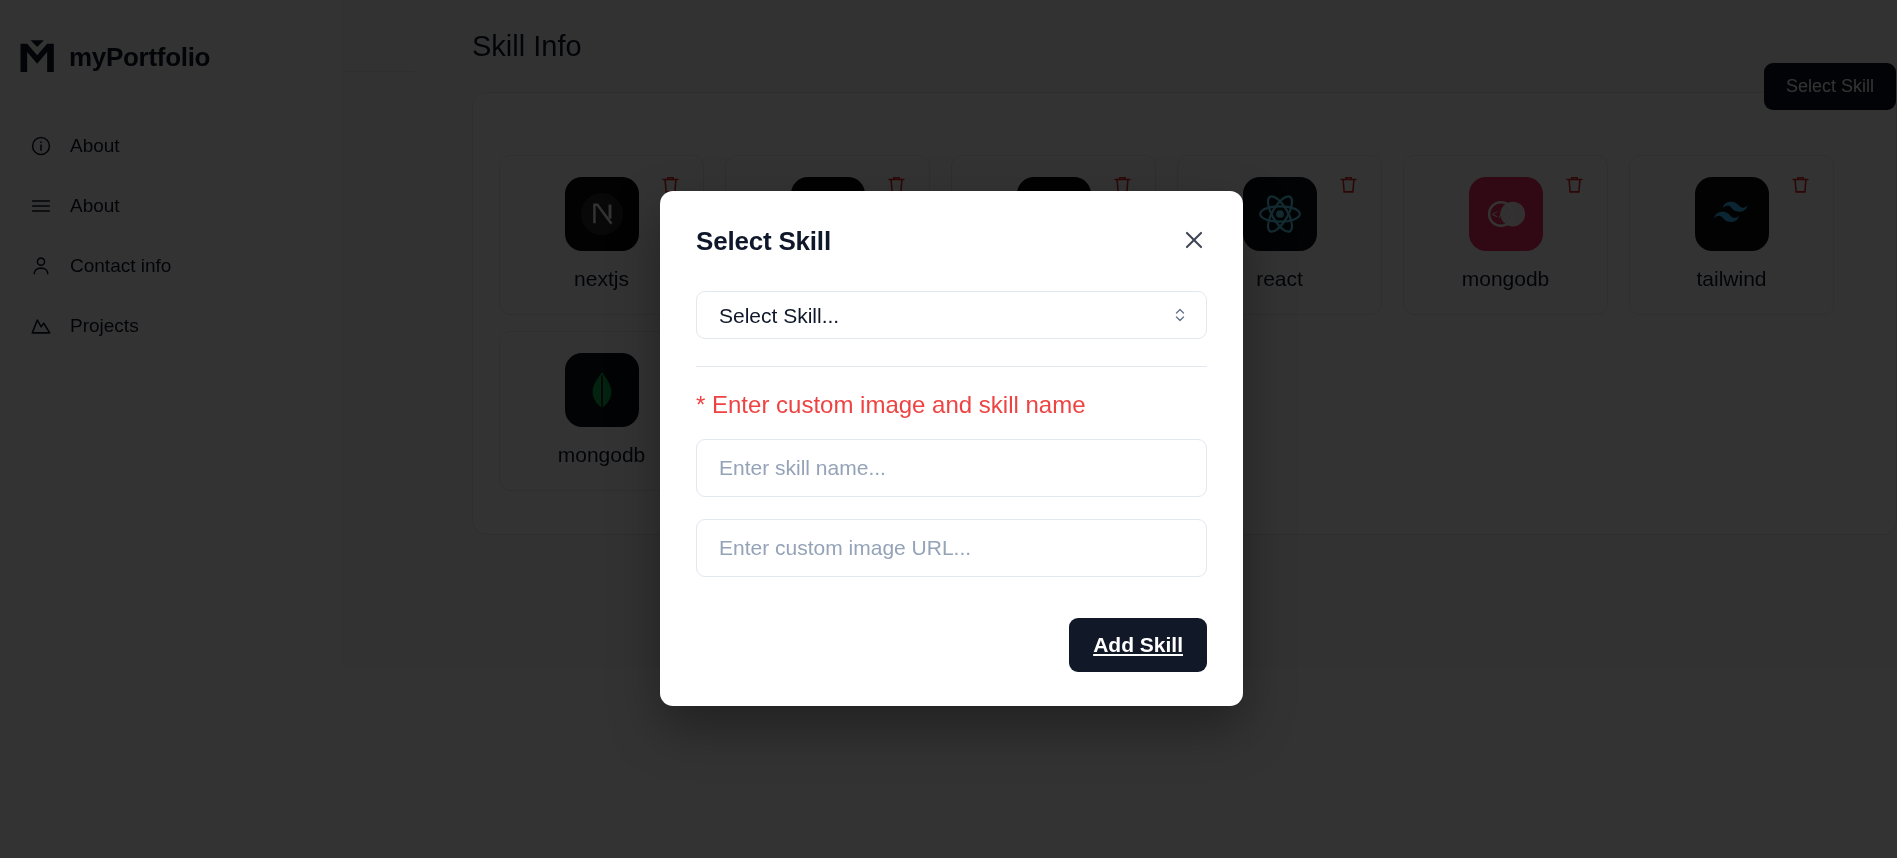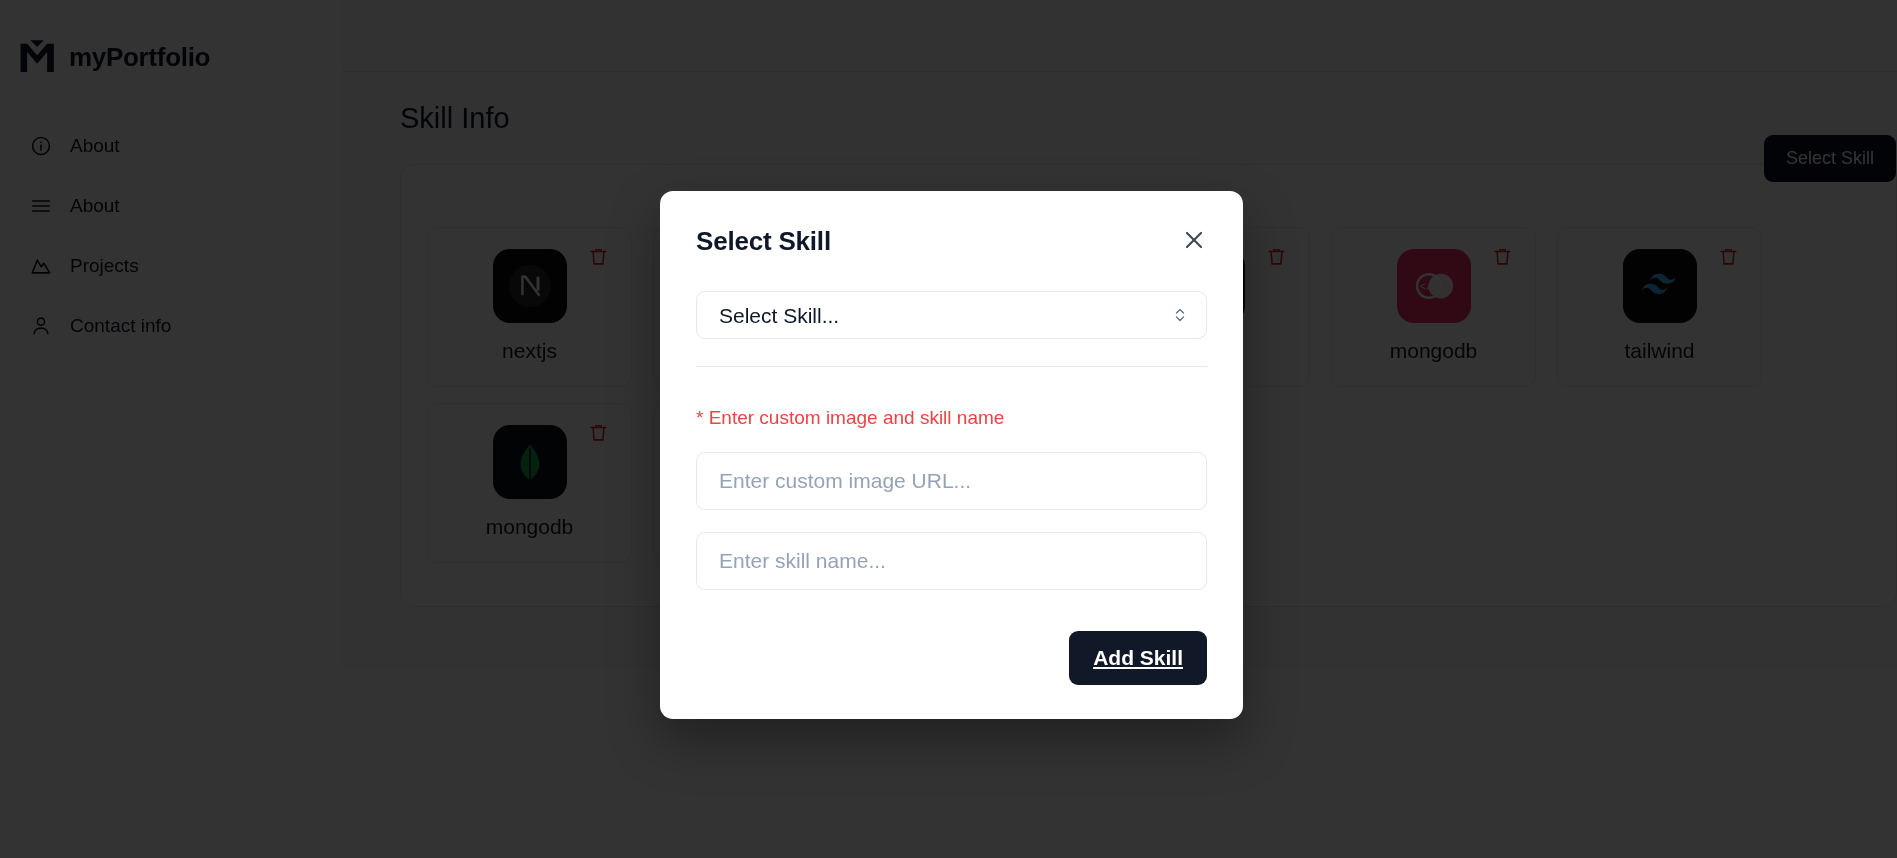--- a/index.html
+++ b/index.html
@@ -57,21 +57,21 @@
   }
   .nav-icon { width: 22px; height: 22px; flex: 0 0 22px; display: block; }
   .nav-label { font-size: 19px; color: #111827; white-space: nowrap; }
 
   
   #main {
     flex: 1 1 auto;
     height: 668px;
     background: #f9fafb;
     display: flex;
-    flex-direction: column;
+    flex-direction: row;
     min-width: 0;
   }
   #topbar {
     height: 72px;
     flex: 0 0 72px;
     border-bottom: 1px solid #e5e7eb;
     background: #f9fafb;
   }
   #content {
     flex: 1 1 auto;
@@ -222,23 +222,23 @@
     height: 20px;
     pointer-events: none;
   }
   #modal-divider {
     height: 1px;
     background: #e2e8f0;
     margin: 27px 0 0 0;
     border: none;
   }
   #custom-hint {
-    margin-top: 39px;
+    margin-top: 26px;
     color: #ef4343;
-    font-size: 19px;
+    font-size: 24px;
     line-height: 24px;
   }
   .text-input {
     display: block;
     width: 100%;
     height: 58px;
     margin-top: 22px;
     border: 1px solid #e3e8ef;
     border-radius: 9px;
     background: #ffffff;
@@ -297,32 +297,32 @@
       <div class="nav-item">
         <svg class="nav-icon" viewBox="0 0 24 24" fill="none" stroke="#111827" stroke-width="1.8" stroke-linecap="round">
           <line x1="3" y1="6.5" x2="21" y2="6.5"></line>
           <line x1="3" y1="12" x2="21" y2="12"></line>
           <line x1="3" y1="17.5" x2="21" y2="17.5"></line>
         </svg>
         <span class="nav-label">About</span>
       </div>
 
       <div class="nav-item">
-        <svg class="nav-icon" viewBox="0 0 24 24" fill="none" stroke="#111827" stroke-width="1.7" stroke-linejoin="round" stroke-linecap="round">
-          <path d="M2.5 19.5 L8 5.5 L12.2 13 L15 9 L21.5 19.5 Z"></path>
-        </svg>
-        <span class="nav-label">Projects</span>
-      </div>
-
-      <div class="nav-item">
         <svg class="nav-icon" viewBox="0 0 24 24" fill="none" stroke="#111827" stroke-width="1.7" stroke-linecap="round">
           <circle cx="12" cy="7.3" r="3.9"></circle>
           <path d="M4.6 20.5 C4.6 16.6 7.9 14.3 12 14.3 C16.1 14.3 19.4 16.6 19.4 20.5"></path>
         </svg>
         <span class="nav-label">Contact info</span>
+      </div>
+
+      <div class="nav-item">
+        <svg class="nav-icon" viewBox="0 0 24 24" fill="none" stroke="#111827" stroke-width="1.7" stroke-linejoin="round" stroke-linecap="round">
+          <path d="M2.5 19.5 L8 5.5 L12.2 13 L15 9 L21.5 19.5 Z"></path>
+        </svg>
+        <span class="nav-label">Projects</span>
       </div>
 
     </nav>
   </aside>
 
   <main id="main">
 
     <div id="topbar"></div>
 
     <div id="content">
@@ -487,22 +487,22 @@
       <svg class="select-chevrons" viewBox="0 0 14 20" fill="none" stroke="#64748b" stroke-width="1.35" stroke-linecap="round" stroke-linejoin="round">
         <polyline points="3.5,8 7,4.5 10.5,8"></polyline>
         <polyline points="3.5,12 7,15.5 10.5,12"></polyline>
       </svg>
     </div>
 
     <hr id="modal-divider">
 
     <p id="custom-hint">* Enter custom image and skill name</p>
 
+    <input class="text-input" type="text" id="skill-name-input" placeholder="Enter skill name..." style="">
+
     <input class="text-input" type="text" id="custom-image-url-input" placeholder="Enter custom image URL..." style="">
-
-    <input class="text-input" type="text" id="skill-name-input" placeholder="Enter skill name..." style="">
 
     <div id="modal-footer">
       <button id="add-skill-button">Add Skill</button>
     </div>
 
   </div>
 </div>
 
 </body></html>

